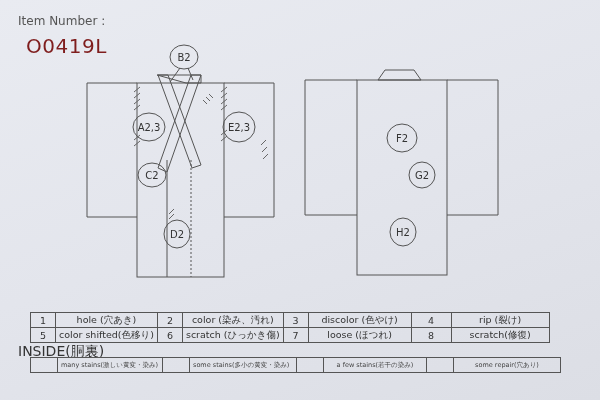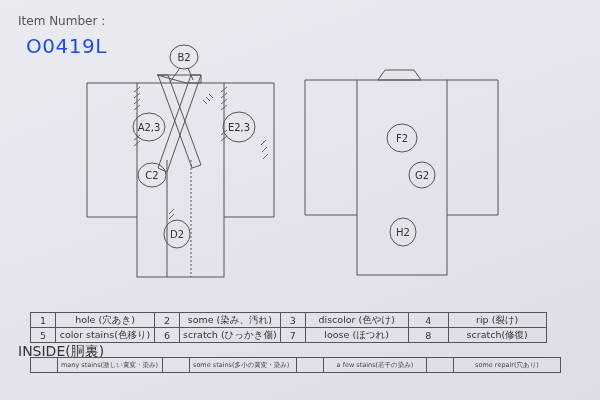--- a/index.html
+++ b/index.html
@@ -4,21 +4,21 @@
 <style>
   html, body { margin:0; padding:0; }
   body {
     width:600px; height:400px; overflow:hidden;
     background: linear-gradient(160deg, #e9ebf1 0%, #e3e5ec 50%, #dcdee5 100%);
     font-family: "DejaVu Sans", sans-serif;
     position:relative; color:#333;
   }
   .abs { position:absolute; }
   .item-label { left:18px; top:14px; font-size:12px; color:#555; }
-  .item-number { left:26px; top:34px; font-size:20px; color:#1d4ed8; letter-spacing:0.5px; }
+  .item-number { left:26px; top:34px; font-size:20px; color:#7f1d1d; letter-spacing:0.5px; }
   svg.kimono { position:absolute; left:0; top:0; }
   table.legend {
     position:absolute; left:30px; top:312px; border-collapse:collapse;
     font-size:9.5px; color:#333;
   }
   table.legend td {
     border:1px solid #555; height:14px; padding:0 3px; white-space:nowrap; text-align:center;
   }
   table.legend td.num { width:18px; }
   .inside-label { left:18px; top:343px; font-size:14px; color:#333; }
@@ -104,29 +104,29 @@
     <text x="403" y="236">H2</text>
   </g>
 </svg>
 
 <table class="legend">
   <tbody>
       <tr>
     <td class="num">1</td>
     <td style="width:92px">hole (穴あき)</td>
     <td class="num">2</td>
-    <td style="width:93px">some (染み、汚れ)</td>
+    <td style="width:93px">color (染み、汚れ)</td>
     <td class="num">3</td>
     <td style="width:96px">discolor (色やけ)</td>
     <td style="width:33px">4</td>
     <td style="width:91px">rip (裂け)</td>
   </tr>
   <tr>
     <td class="num">5</td>
-    <td>color stains(色移り)</td>
+    <td>color shifted(色移り)</td>
     <td class="num">6</td>
     <td>scratch (ひっかき傷)</td>
     <td class="num">7</td>
     <td>loose (ほつれ)</td>
     <td>8</td>
     <td>scratch(修復)</td>
   </tr>
 </tbody>
   </table>
 

